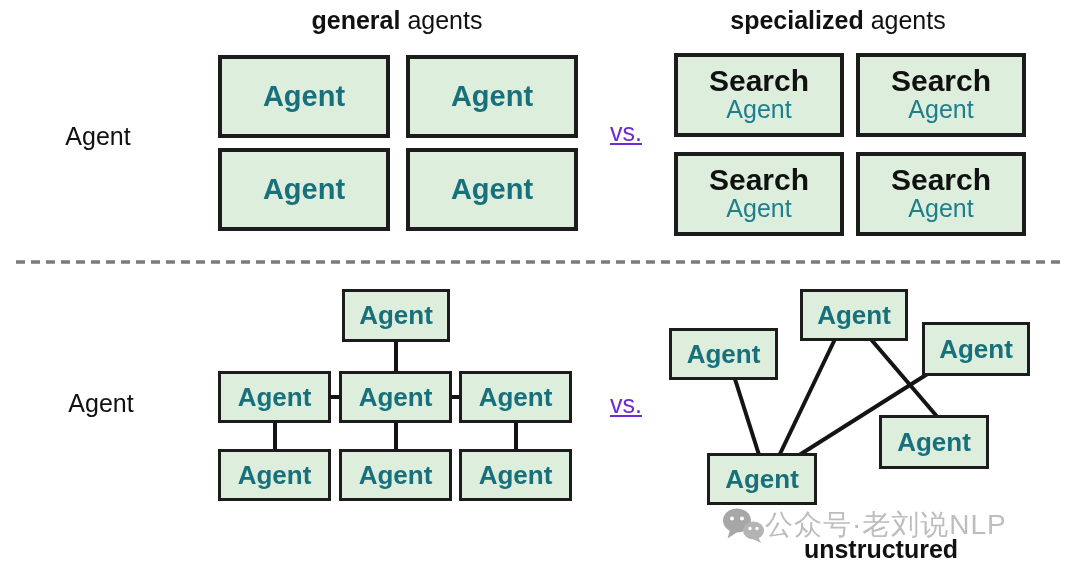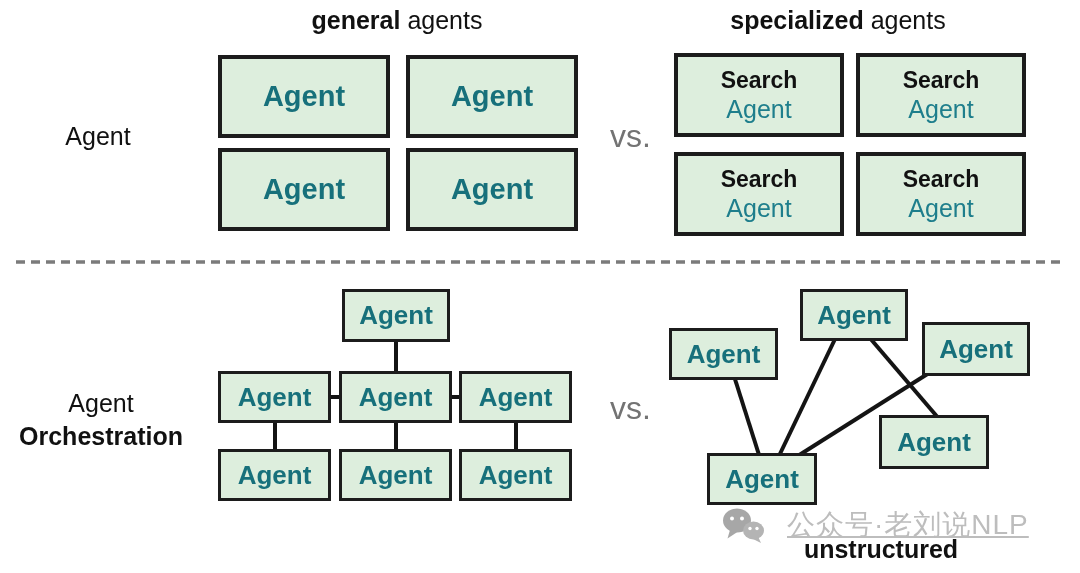--- a/index.html
+++ b/index.html
@@ -24,21 +24,21 @@
     justify-content: center;
     text-align: center;
   }
   .gbox { width: 172px; height: 83px; }
   .gbox .agent-big {
     font-size: 29px; font-weight: 700;
     color: var(--teal-bold, #17707b);
   }
   .sbox { width: 170px; height: 84px; }
   .sbox .search-line {
-    font-size: 23px; font-weight: 700; line-height: 29px;
+    font-size: 30px; font-weight: 700; line-height: 29px;
     color: var(--text, #111111);
   }
   .sbox .agent-line {
     font-size: 25px; line-height: 29px;
     color: var(--teal-regular, #1e7e8c);
   }
   .tnode { width: 113px; height: 52px; border-width: 3px; }
   .tnode .agent-mid {
     font-size: 26px; font-weight: 700;
     color: var(--teal-bold, #17707b);
@@ -47,30 +47,30 @@
   .header {
     position: absolute; width: 260px; text-align: center;
     font-size: 25px; color: var(--text, #111111);
   }
   .header b { font-weight: 700; }
   .rowlabel {
     position: absolute; width: 170px; text-align: center;
     font-size: 25px; line-height: 33px; color: var(--text, #111111);
   }
   .rowlabel .bold-line { font-weight: 700; }
-  .vs { position: absolute; font-size: 32px; color: #737373; }
+  .vs { position: absolute; font-size: 25px; color: #6d28d9; text-decoration: underline; }
   .caption {
     position: absolute; width: 220px; text-align: center;
     font-size: 25px; font-weight: 700; color: var(--text, #111111);
   }
   .watermark {
     position: absolute; left: 721px; top: 506px;
-    display: flex; align-items: center; gap: 22px;
+    display: flex; align-items: center; gap: 0;
     color: var(--watermark, #bdbdbd);
-    font-size: 28px; letter-spacing: 1px; white-space: nowrap; text-decoration: underline;
+    font-size: 28px; letter-spacing: 1px; white-space: nowrap;
   }
 </style>
 </head>
 <body>
 
 <div class="stage">
 
   <svg class="svg-layer" width="1080" height="573" viewBox="0 0 1080 573">
 
     <line x1="16" y1="262" x2="1064" y2="262" stroke="#7b7b7b" stroke-width="3.5" stroke-dasharray="9 6"></line>
@@ -126,21 +126,20 @@
     <span class="search-line">Search</span>
     <span class="agent-line">Agent</span>
   </div>
   <div class="box sbox" style="left:856px;top:152px;">
     <span class="search-line">Search</span>
     <span class="agent-line">Agent</span>
   </div>
 
   <div class="rowlabel" style="left:16px;top:387px;">
     <div>Agent</div>
-    <div class="bold-line">Orchestration</div>
   </div>
 
   <div class="box tnode" style="left:342px;top:289px;width:108px;height:53px;">
     <span class="agent-mid">Agent</span>
   </div>
   <div class="box tnode" style="left:218px;top:371px;">
     <span class="agent-mid">Agent</span>
   </div>
   <div class="box tnode" style="left:339px;top:371px;">
     <span class="agent-mid">Agent</span>

